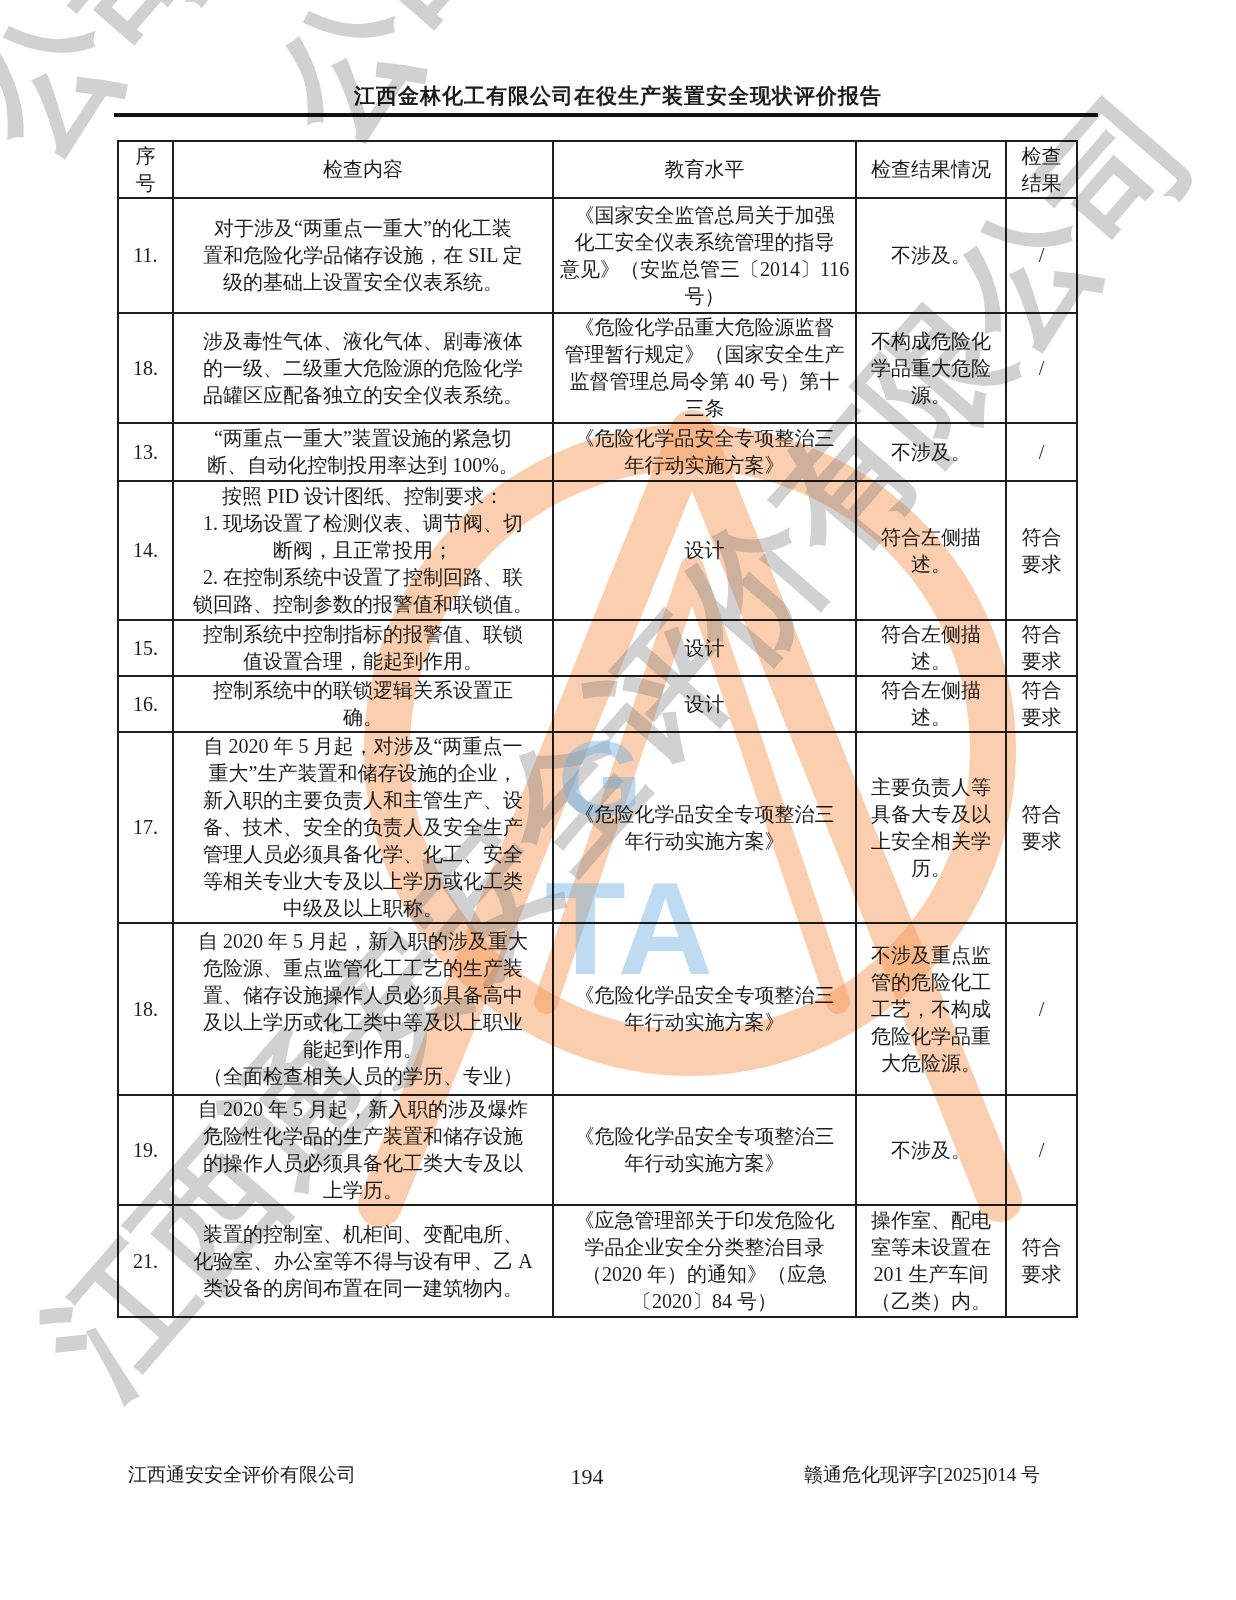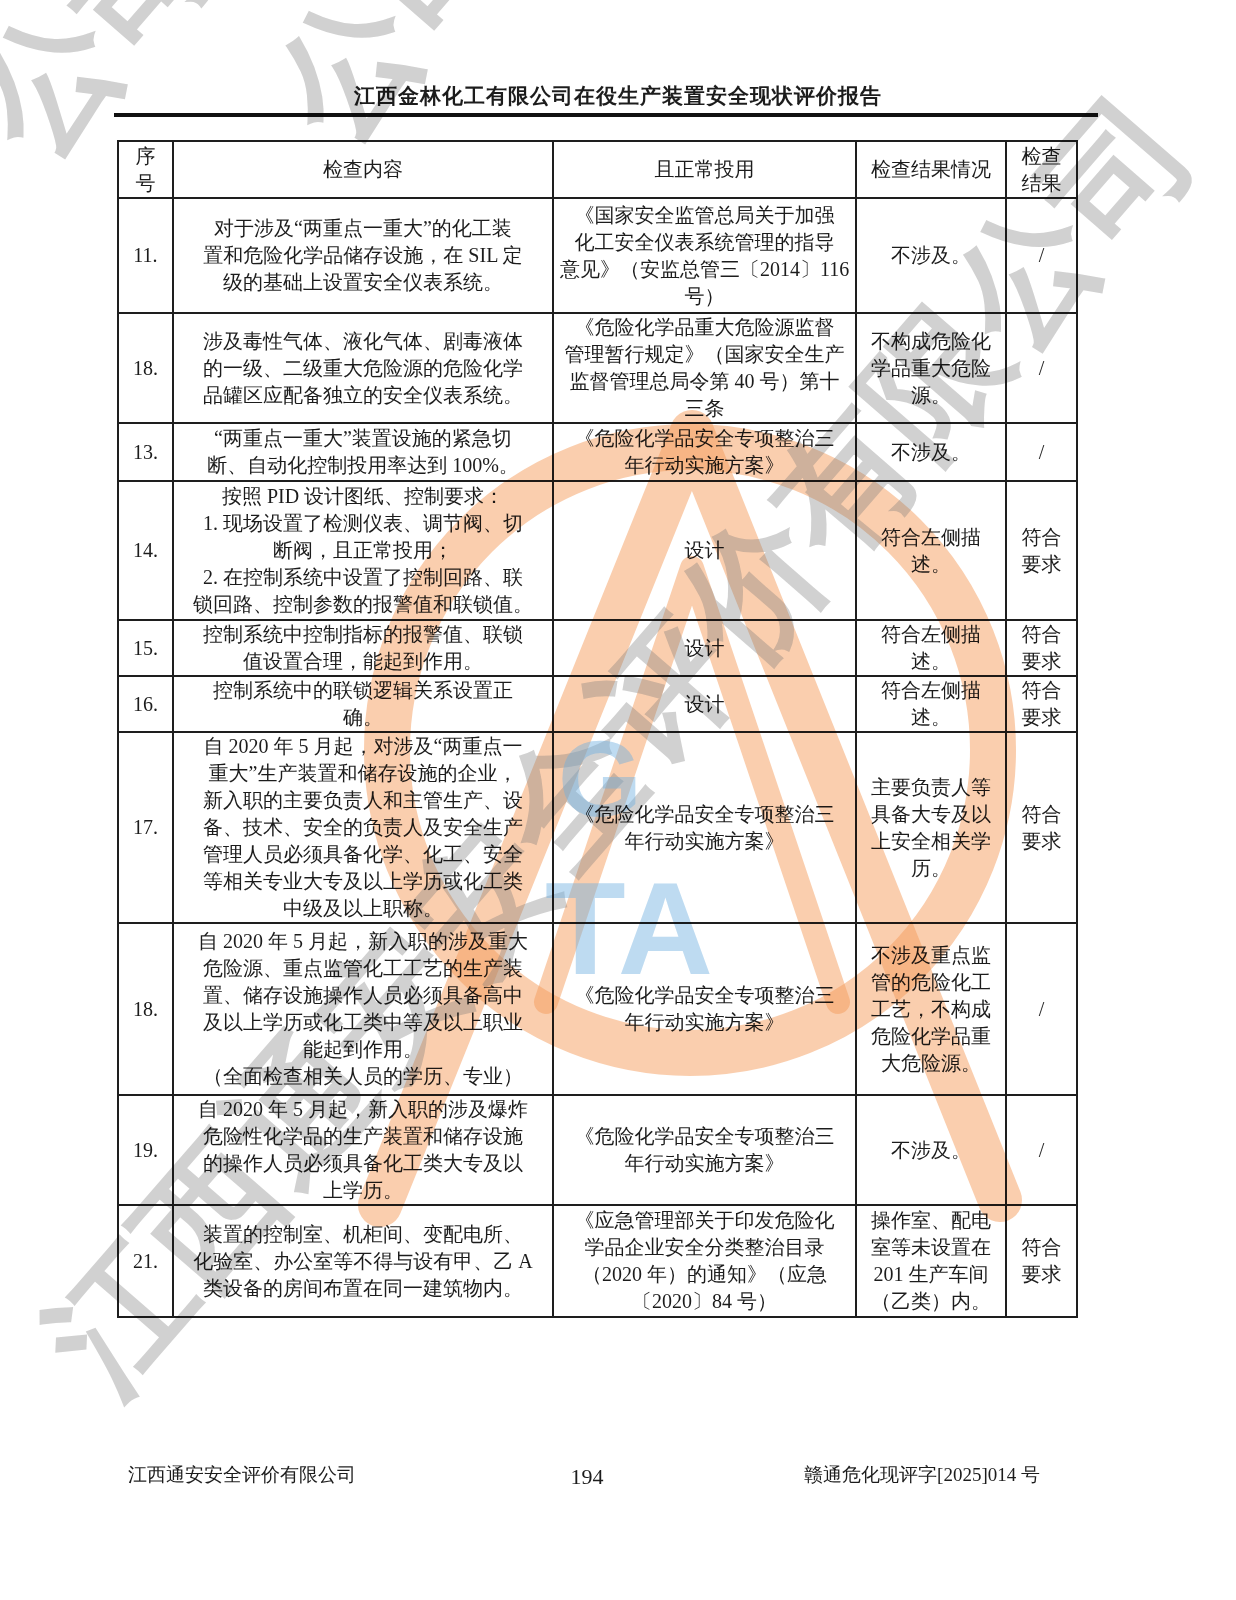--- a/index.html
+++ b/index.html
@@ -102,21 +102,21 @@
         <thead>
           <tr style="height: 57px;">
             <th>
               <div class="line">序</div>
               <div class="line">号</div>
             </th>
             <th>
               <div class="line">检查内容</div>
             </th>
             <th>
-              <div class="line">且正常投用</div>
+              <div class="line">教育水平</div>
             </th>
             <th>
               <div class="line">检查结果情况</div>
             </th>
             <th>
               <div class="line">检查</div>
               <div class="line">结果</div>
             </th>
           </tr>
         </thead>

